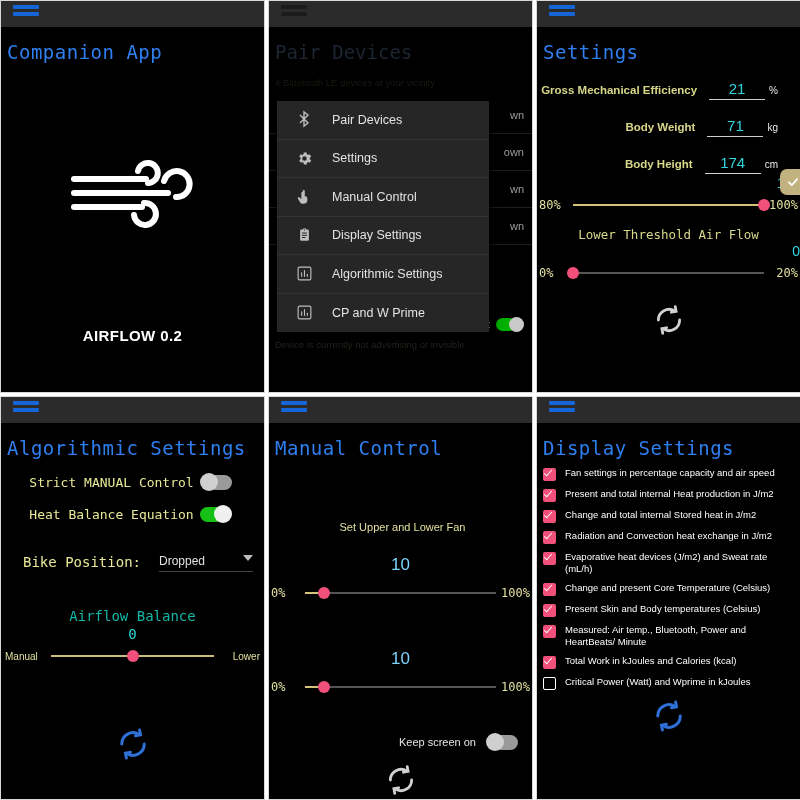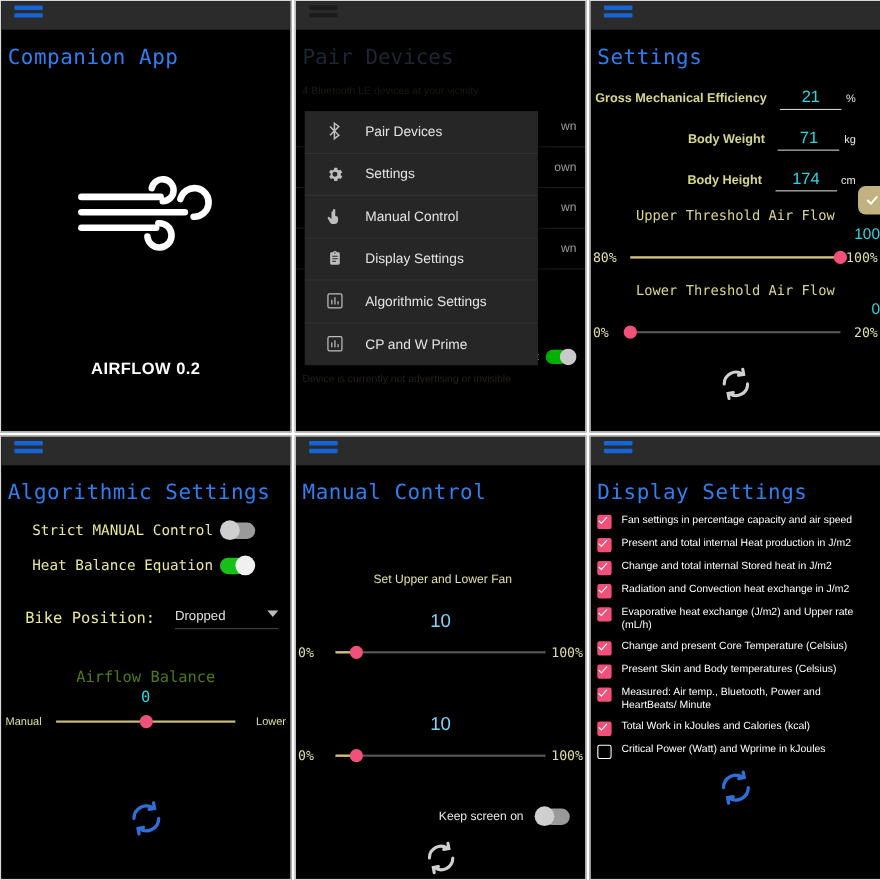--- a/index.html
+++ b/index.html
@@ -232,21 +232,21 @@
   }
   .dd-value { color: #e0e0e0; font-size: 12px; }
   .dd-caret {
     position: absolute; right: 0; top: 4px;
     width: 0; height: 0;
     border-left: 5px solid transparent;
     border-right: 5px solid transparent;
     border-top: 6px solid #bdbdbd;
   }
   .ab-title {
-    text-align: center; color: #4d7c0f;
+    text-align: center; color: #14b8a6;
     font-family: "DejaVu Sans Mono", monospace;
     font-size: 14px; margin-top: 36px;
   }
   .ab-value {
     text-align: center; color: #2fd6e0;
     font-family: "DejaVu Sans Mono", monospace;
     font-size: 14px; margin-top: 2px;
   }
   .ab-row { display: flex; align-items: center; margin-top: 6px; padding: 0 4px; }
   .ab-end { color: #e0e0a0; font-size: 10px; width: 42px; }
@@ -442,21 +442,20 @@
       </span>
       <span class="field-unit">cm</span>
     </div>
 
     <div class="check-fab">
       <svg width="14" height="14" viewBox="0 0 24 24" fill="none" stroke="#ffffff" stroke-width="3" stroke-linecap="round" stroke-linejoin="round">
         <path d="M5 12.5 L10 17.5 L19 7"></path>
       </svg>
     </div>
 
-    <div class="thr-title">Upper Threshold Air Flow</div>
     <div class="thr-value">100</div>
     <div class="slider-row">
       <span class="slider-end">80%</span>
       <span class="slider-track">
         <span class="rail"></span>
         <span class="fill" style="width:100%"></span>
         <span class="knob" style="left:100%"></span>
       </span>
       <span class="slider-end right">100%</span>
     </div>
@@ -618,21 +617,21 @@
       <div class="cb-row">
         <span class="cb-box">
             <span class="tick"></span>
           </span>
         <span class="cb-label">Radiation and Convection heat exchange in J/m2</span>
       </div>
       <div class="cb-row">
         <span class="cb-box">
             <span class="tick"></span>
           </span>
-        <span class="cb-label">Evaporative heat exchange (J/m2) and Upper  rate  (mL/h)</span>
+        <span class="cb-label">Evaporative heat devices (J/m2) and Sweat  rate  (mL/h)</span>
       </div>
       <div class="cb-row">
         <span class="cb-box">
             <span class="tick"></span>
           </span>
         <span class="cb-label">Change and present Core Temperature (Celsius)</span>
       </div>
       <div class="cb-row">
         <span class="cb-box">
             <span class="tick"></span>

